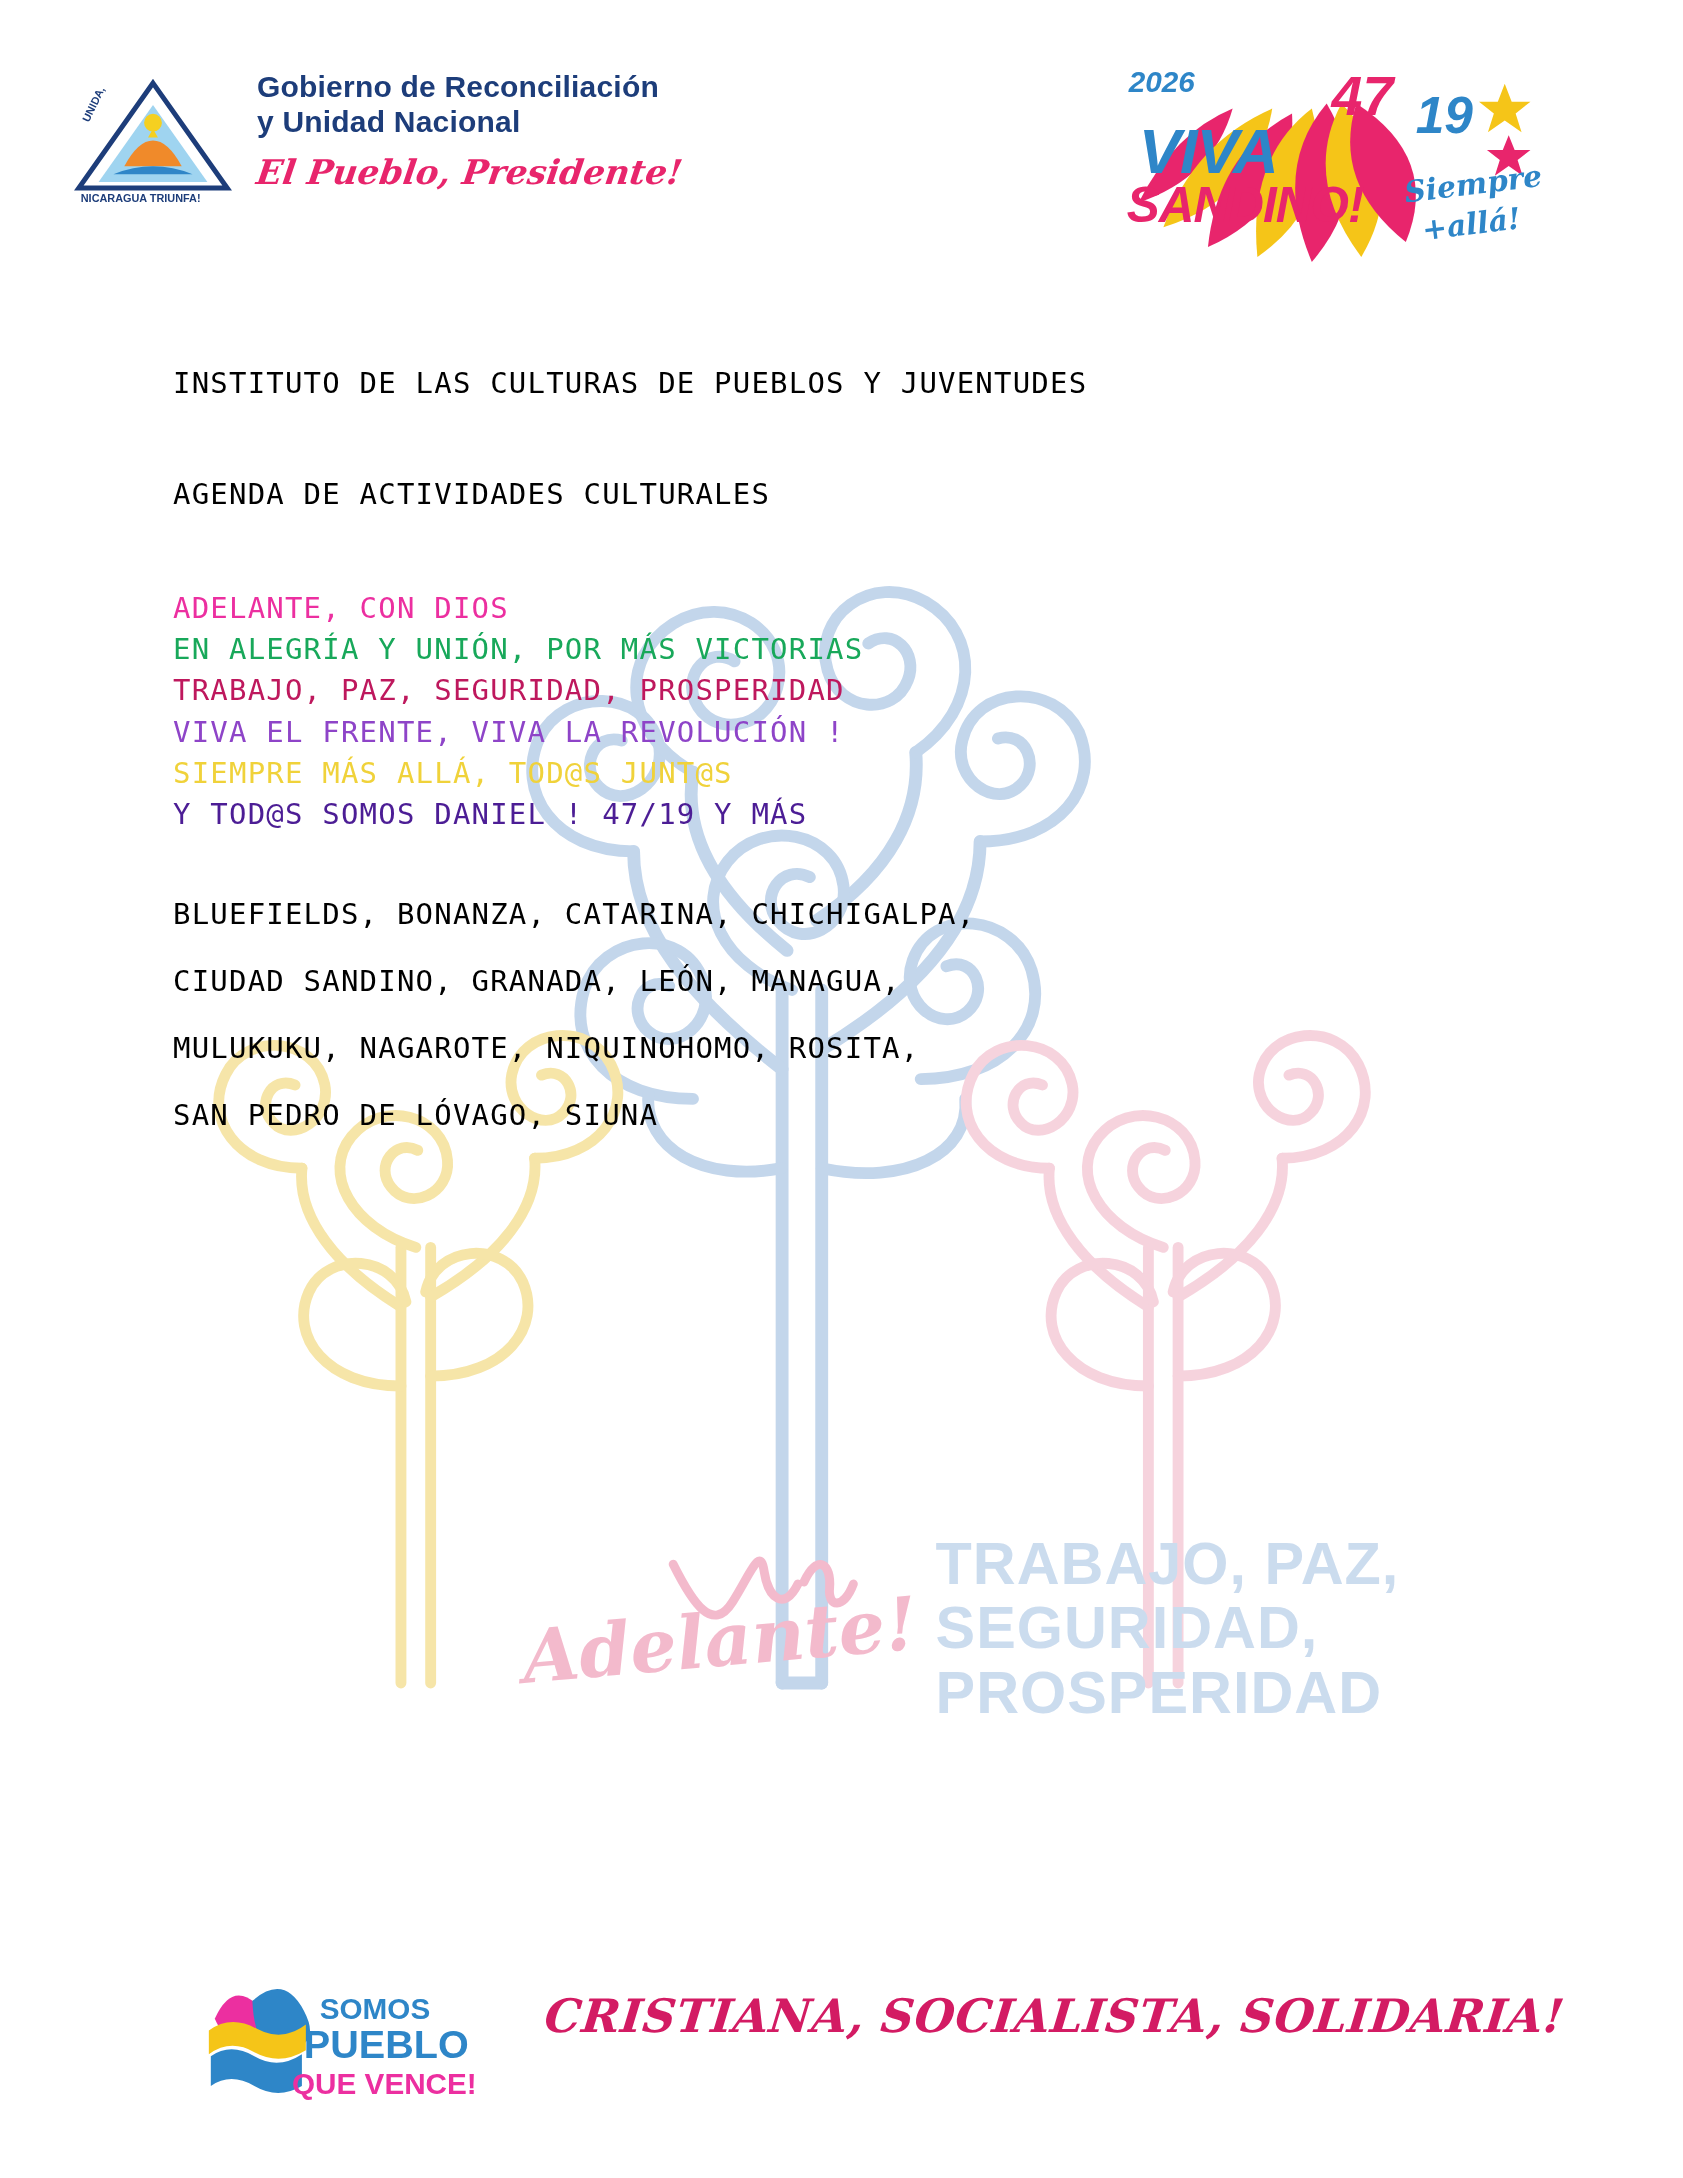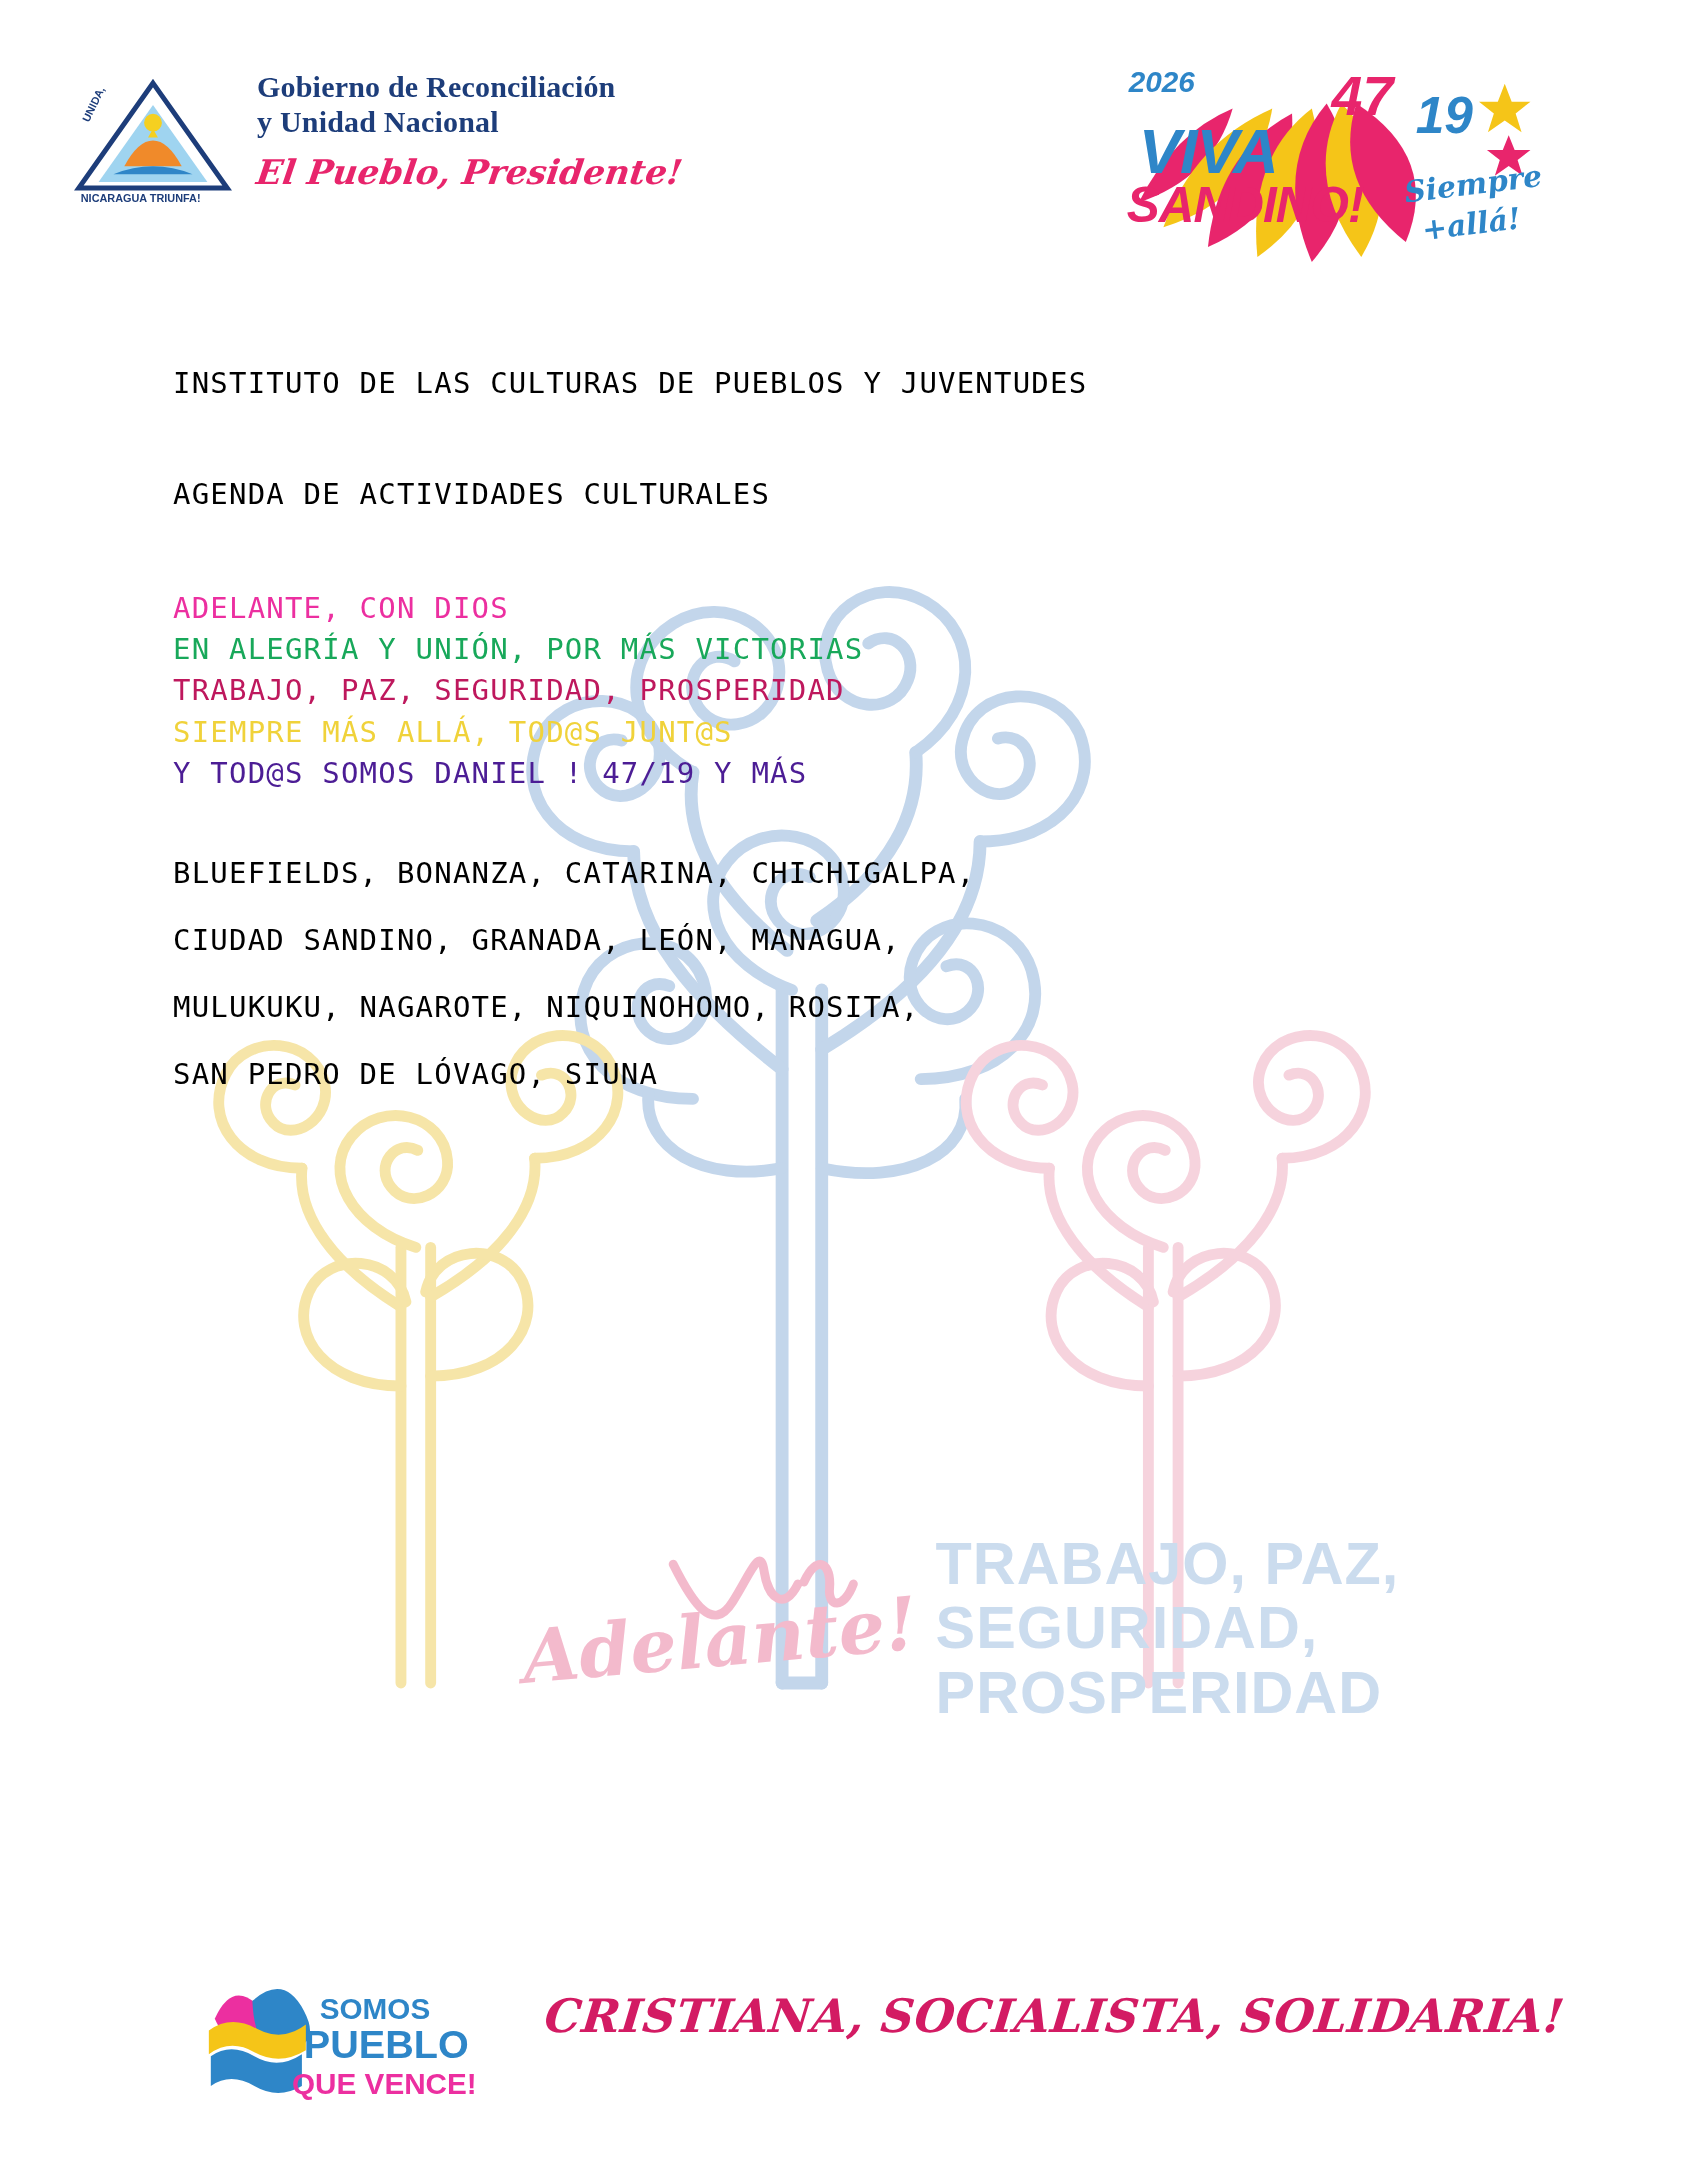--- a/index.html
+++ b/index.html
@@ -53,21 +53,21 @@
     width: 188px;
     height: 139px;
   }
   .gov-text {
     position: absolute;
     left: 198px;
     top: 0px;
     width: 574px;
   }
   .gov-line1 {
-    font-family: Liberation Serif, serif;
+    font-family: Liberation Sans, sans-serif;
     font-weight: bold;
     font-size: 30px;
     color: #1d3d7a;
     letter-spacing: 0.2px;
     line-height: 1.18;
   }
   .gov-slogan {
     margin-top: 12px;
     font-family: "DejaVu Serif", serif;
     font-style: italic;
@@ -275,20 +275,21 @@
 
   <div class="content">
 
     <div class="mono title-line">INSTITUTO DE LAS CULTURAS DE PUEBLOS Y JUVENTUDES</div>
     <div class="mono title-line">AGENDA DE ACTIVIDADES CULTURALES</div>
 
     <div class="slogans">
       <div class="mono slogan" style="color:#ec2fa0">ADELANTE, CON DIOS</div>
       <div class="mono slogan" style="color:#18a85a">EN ALEGRÍA Y UNIÓN, POR MÁS VICTORIAS</div>
       <div class="mono slogan" style="color:#be185d">TRABAJO, PAZ, SEGURIDAD, PROSPERIDAD</div>
+      <div class="mono slogan" style="color:#8e44c8">VIVA EL FRENTE, VIVA LA REVOLUCIÓN !</div>
       <div class="mono slogan" style="color:#f0d23a">SIEMPRE MÁS ALLÁ, TOD@S JUNT@S</div>
       <div class="mono slogan" style="color:#4c1d95">Y TOD@S SOMOS DANIEL ! 47/19 Y MÁS</div>
     </div>
 
     <div class="municipios">
       <div class="mono muni-line">BLUEFIELDS, BONANZA, CATARINA, CHICHIGALPA,</div>
       <div class="mono muni-line">CIUDAD SANDINO, GRANADA, LEÓN, MANAGUA,</div>
       <div class="mono muni-line">MULUKUKU, NAGAROTE, NIQUINOHOMO, ROSITA,</div>
       <div class="mono muni-line">SAN PEDRO DE LÓVAGO, SIUNA</div>
     </div>

